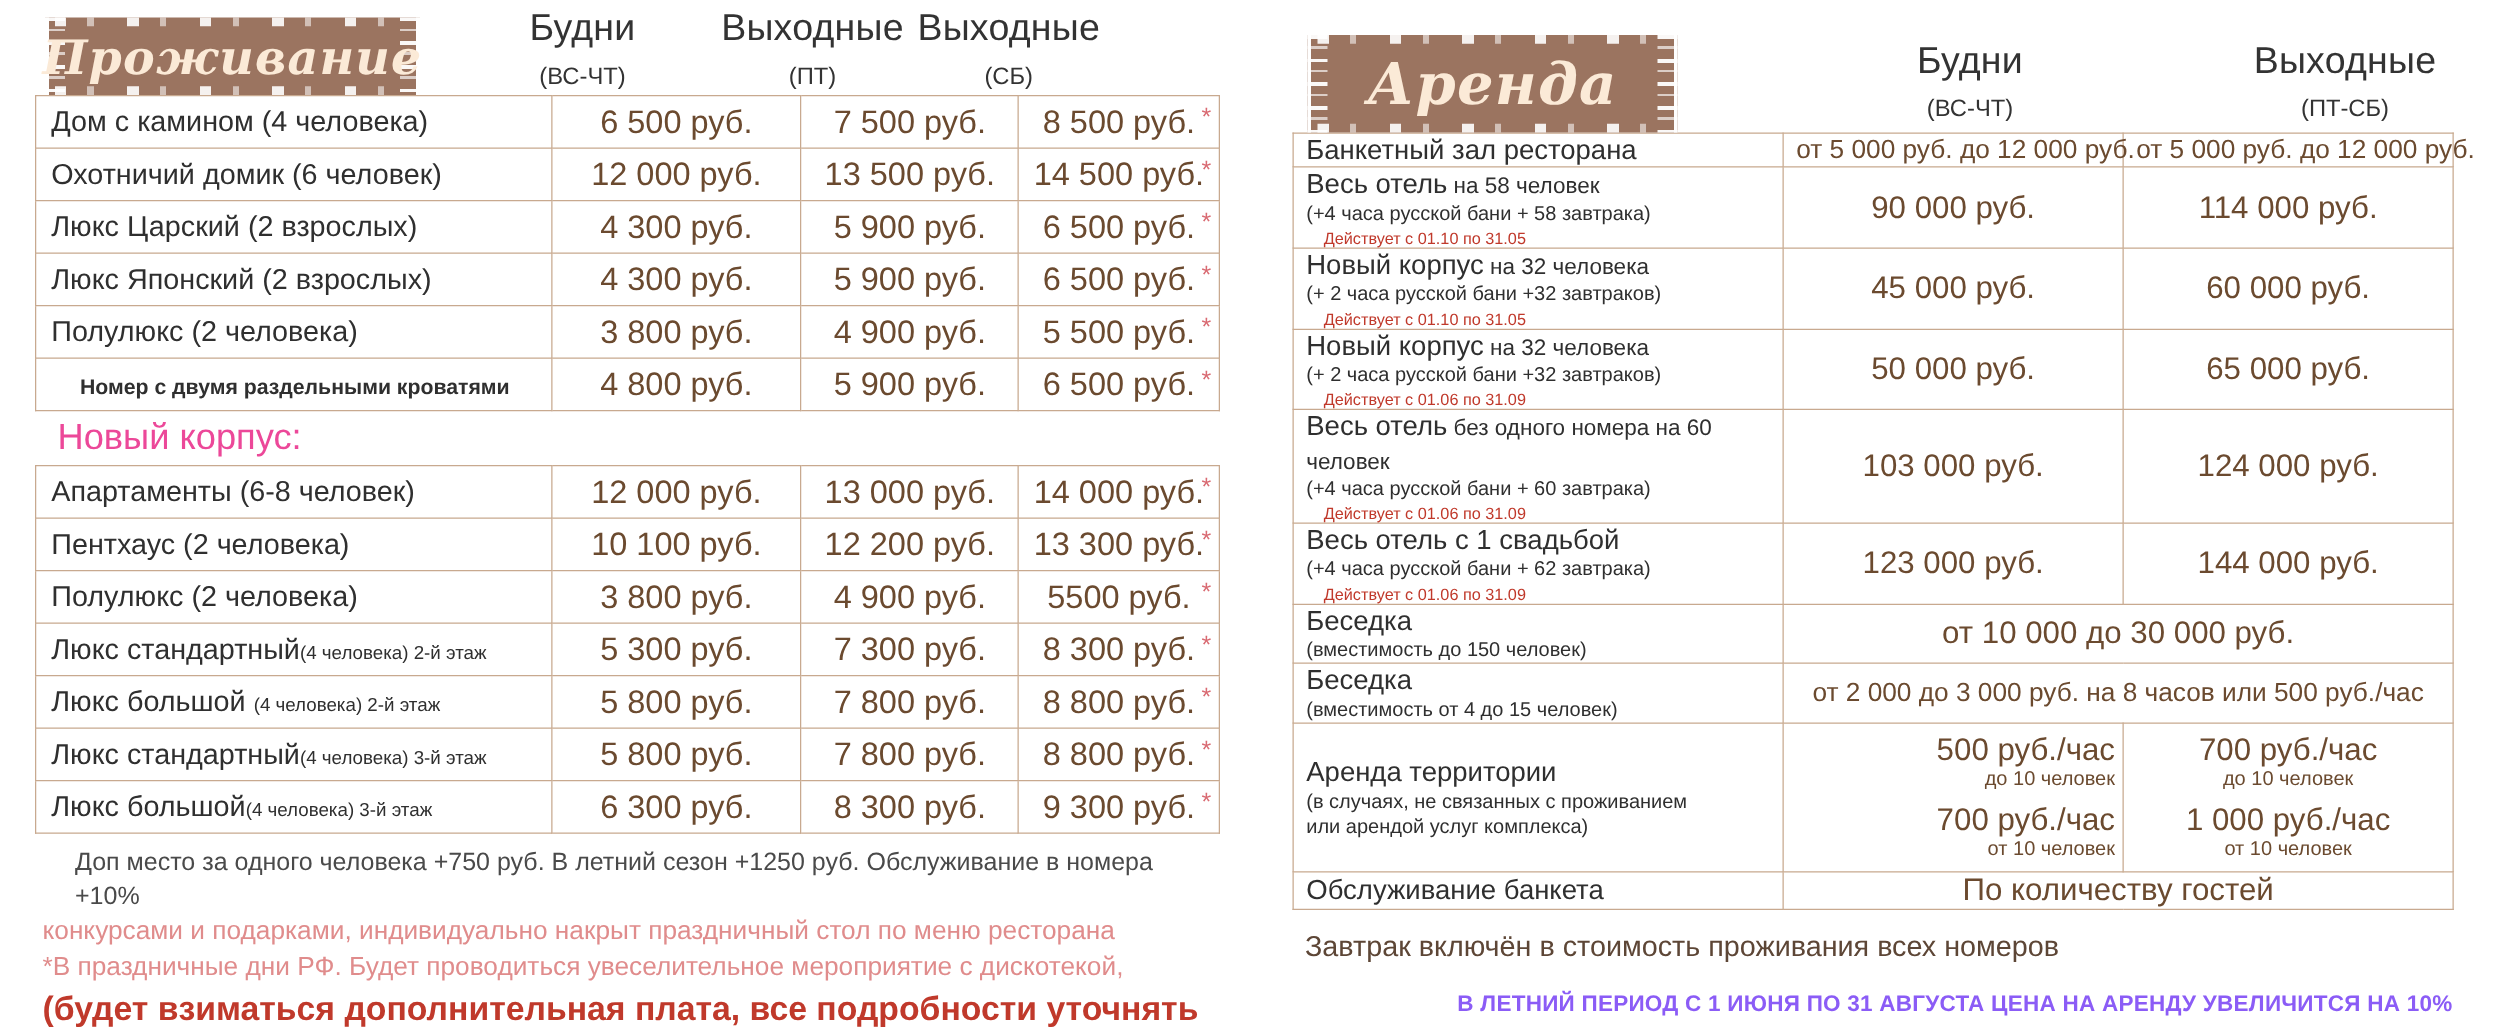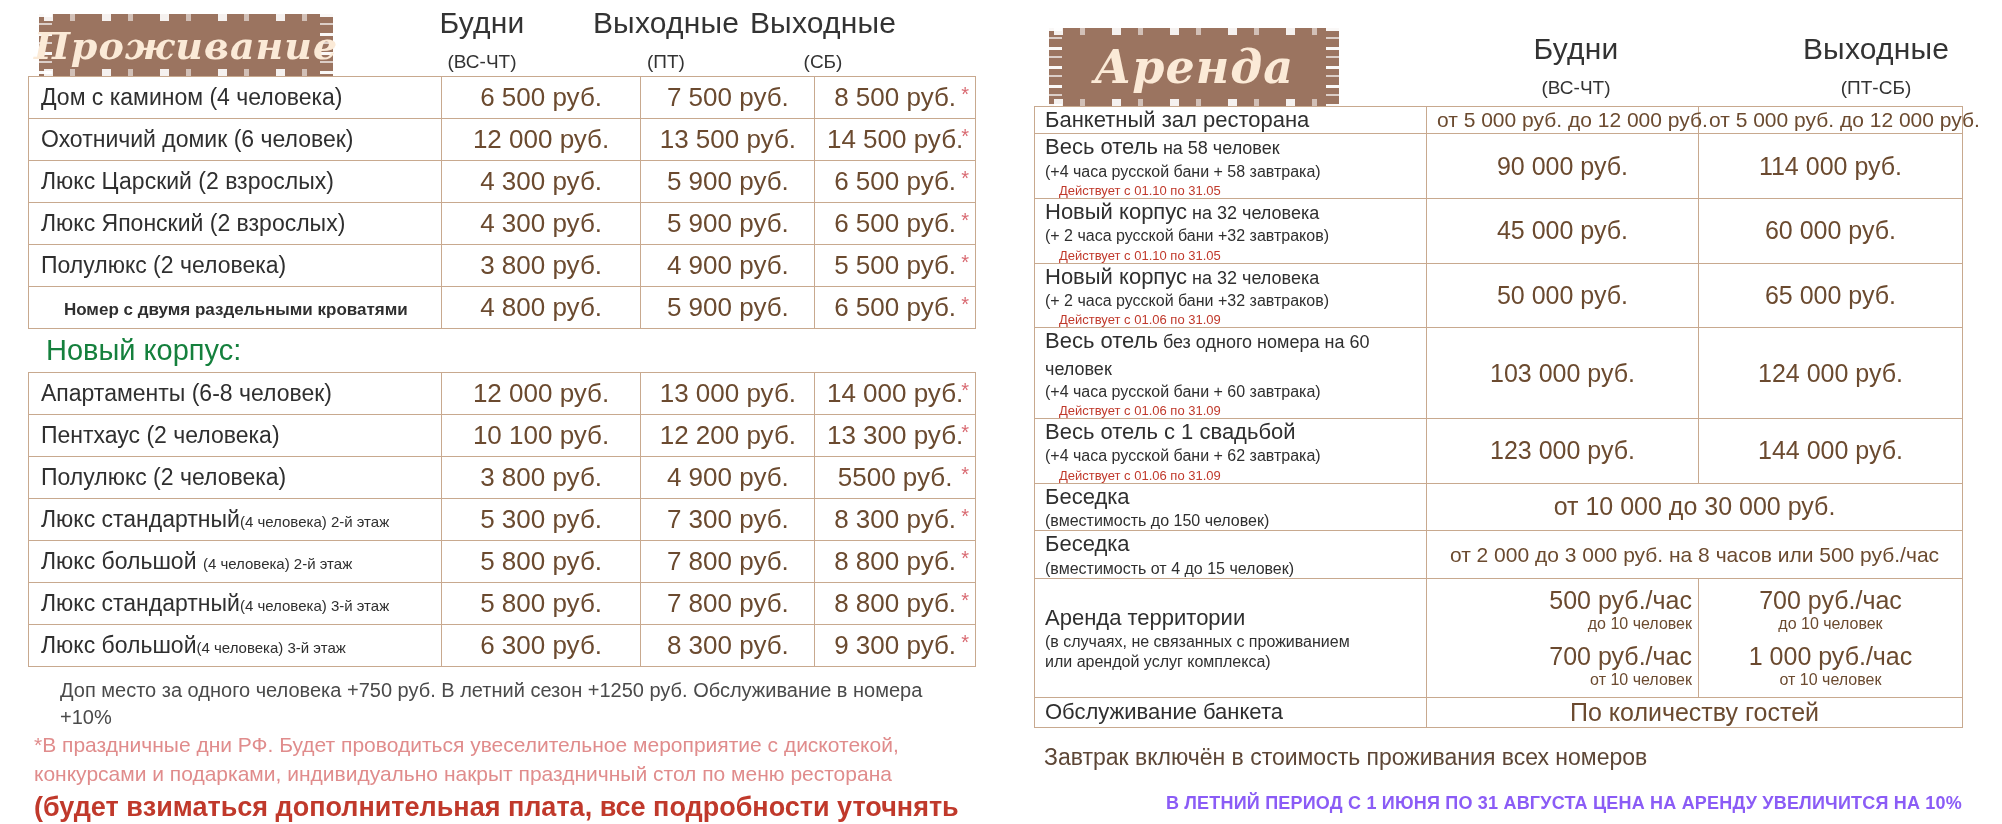--- a/index.html
+++ b/index.html
@@ -87,21 +87,21 @@
     font-weight: bold;
     color: #fbead7;
     letter-spacing: 1px;
     position: relative;
     z-index: 2;
     white-space: nowrap;
   }
   .banner-living {
     width: 300px;
     height: 62px;
-    margin: 8px 16px 0 8px;
+    margin: 8px 0 0 8px;
   }
   .banner-living .banner-text { font-size: 38px; }
   .banner-rent {
     width: 296px;
     height: 78px;
     margin: 22px 0 0 12px;
   }
   .banner-rent .banner-text { font-size: 46px; }
 
   
@@ -162,21 +162,21 @@
     position: absolute;
     right: 6px;
     top: 6px;
   }
 
   
   .tbl-living td { height: 41px; }
   .tbl-living-2 td { height: 41px; }
   .section-title {
     font-size: 29px;
-    color: #15803d;
+    color: #ec4899;
     padding: 7px 0 7px 18px;
     line-height: 1;
   }
 
   
   .tbl-rent td {
     padding-top: 4px;
     padding-bottom: 4px;
   }
   .rent-name {
@@ -393,22 +393,22 @@
             <td class="name-cell"><span>Люкс большой</span><span class="sub">(4 человека) 3-й этаж</span></td>
             <td class="price-cell"><span>6 300 руб.</span></td>
             <td class="price-cell"><span>8 300 руб.</span></td>
             <td class="price-cell"><span>9 300 руб.</span><span class="star">*</span></td>
           </tr>
         </tbody>
     </table>
 
     <div class="notes">
       <div class="note-dark">Доп место за одного человека +750 руб. В летний сезон +1250 руб. Обслуживание в номера +10%</div>
+      <div class="note-pink">конкурсами и подарками, индивидуально  накрыт праздничный стол по меню ресторана</div>
       <div class="note-pink">*В праздничные дни РФ. Будет проводиться увеселительное мероприятие с дискотекой,</div>
-      <div class="note-pink">конкурсами и подарками, индивидуально  накрыт праздничный стол по меню ресторана</div>
       <div class="note-pink-strong">(будет взиматься дополнительная плата, все подробности уточнять у администратора).</div>
 
     </div>
   </div>
 
   <div class="divider"></div>
 
   <div class="panel panel-right">
 
     <div class="banner-row">

